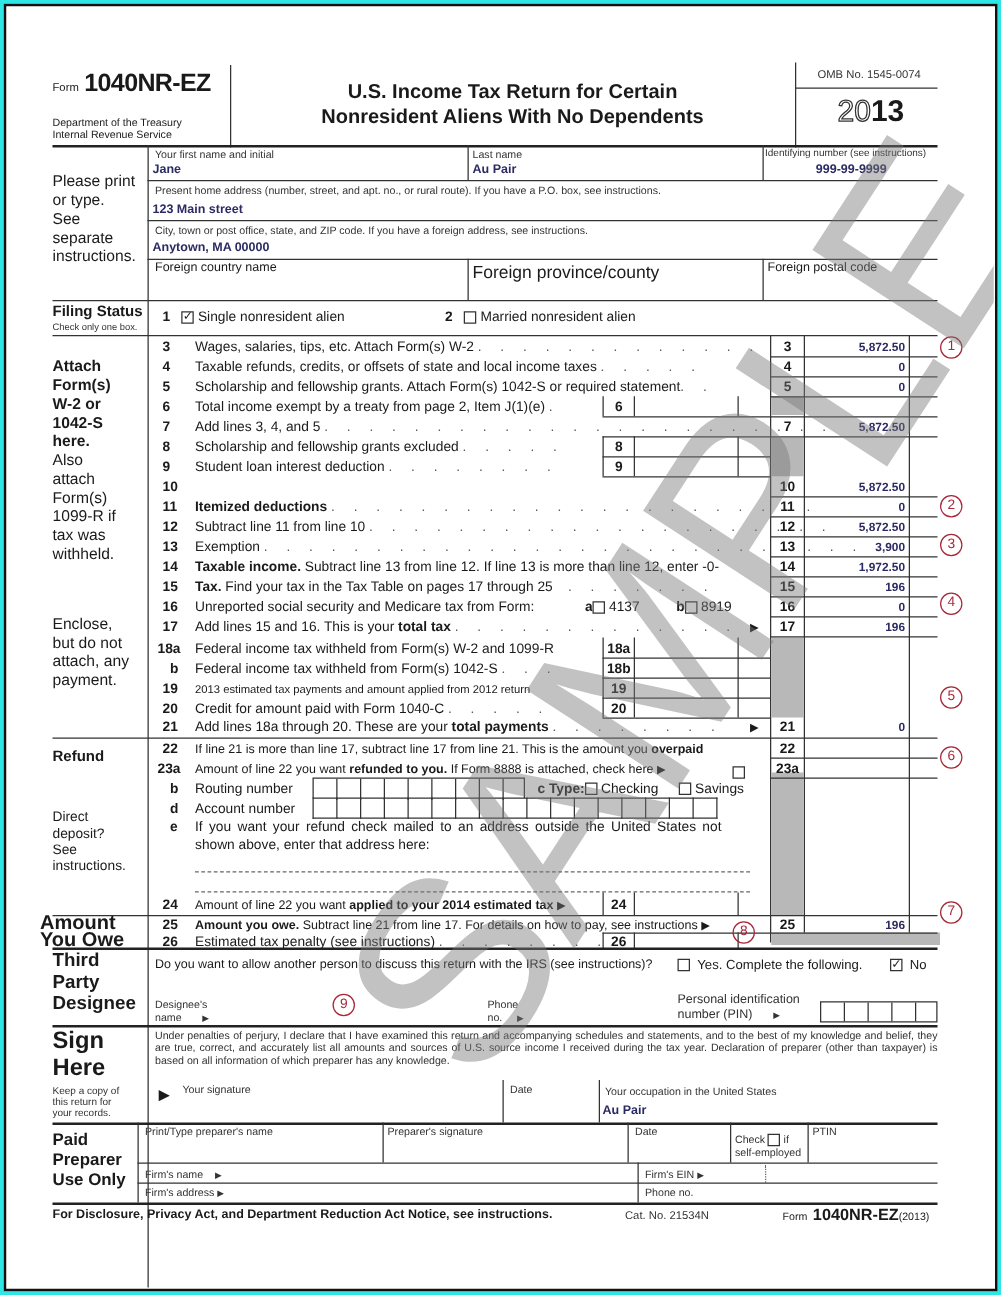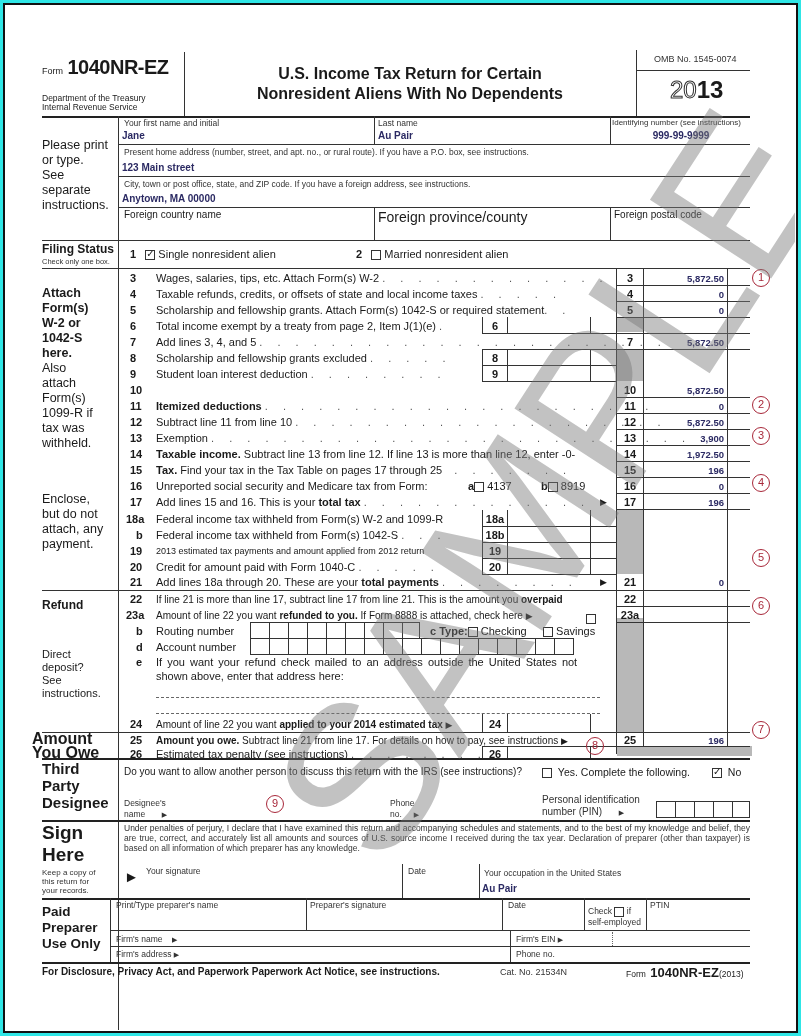--- a/index.html
+++ b/index.html
@@ -448,21 +448,21 @@
   <div class="abs tiny" style="left:510px;top:928px;"><span>Firm's EIN</span> <span style="font-size:7px;">▶</span></div>
   <div class="abs" style="left:606px;top:926px;width:136px;height:14px;border-left:1px dotted #666;"></div>
   <div class="hl" style="left:104px;top:940px;width:640px;"></div>
 
   <div class="abs tiny" style="left:110px;top:943px;"><span>Firm's address</span> <span style="font-size:7px;">▶</span></div>
   <div class="abs" style="left:176px;top:941px;width:324px;height:14px;"></div>
   <div class="abs tiny" style="left:510px;top:943px;">Phone no.</div>
   <div class="abs" style="left:560px;top:941px;width:182px;height:14px;"></div>
   <div class="hl2" style="left:36px;top:956px;width:708px;"></div>
 
-  <div class="abs" style="left:36px;top:960px;font-size:10px;font-weight:bold;">For Disclosure, Privacy Act, and Paperwork Paperwork Act Notice, see instructions.</div>
+  <div class="abs" style="left:36px;top:960px;font-size:10px;font-weight:bold;">For Disclosure, Privacy Act, and Department Reduction Act Notice, see instructions.</div>
   <div class="abs" style="left:494px;top:961px;font-size:9px;color:#333;">Cat. No. 21534N</div>
   <div class="abs" style="left:620px;top:957px;text-align:center;">
     <span style="font-size:8.5px;">Form</span>
     <span style="font-size:13px;font-weight:bold;">1040NR-EZ</span><span style="font-size:8.5px;">(2013)</span>
   </div>
 
   <div class="circ" style="left:746px;top:263px;">1</div>
   <div class="circ" style="left:746px;top:390px;">2</div>
   <div class="circ" style="left:746px;top:421px;">3</div>
   <div class="circ" style="left:746px;top:468px;">4</div>

